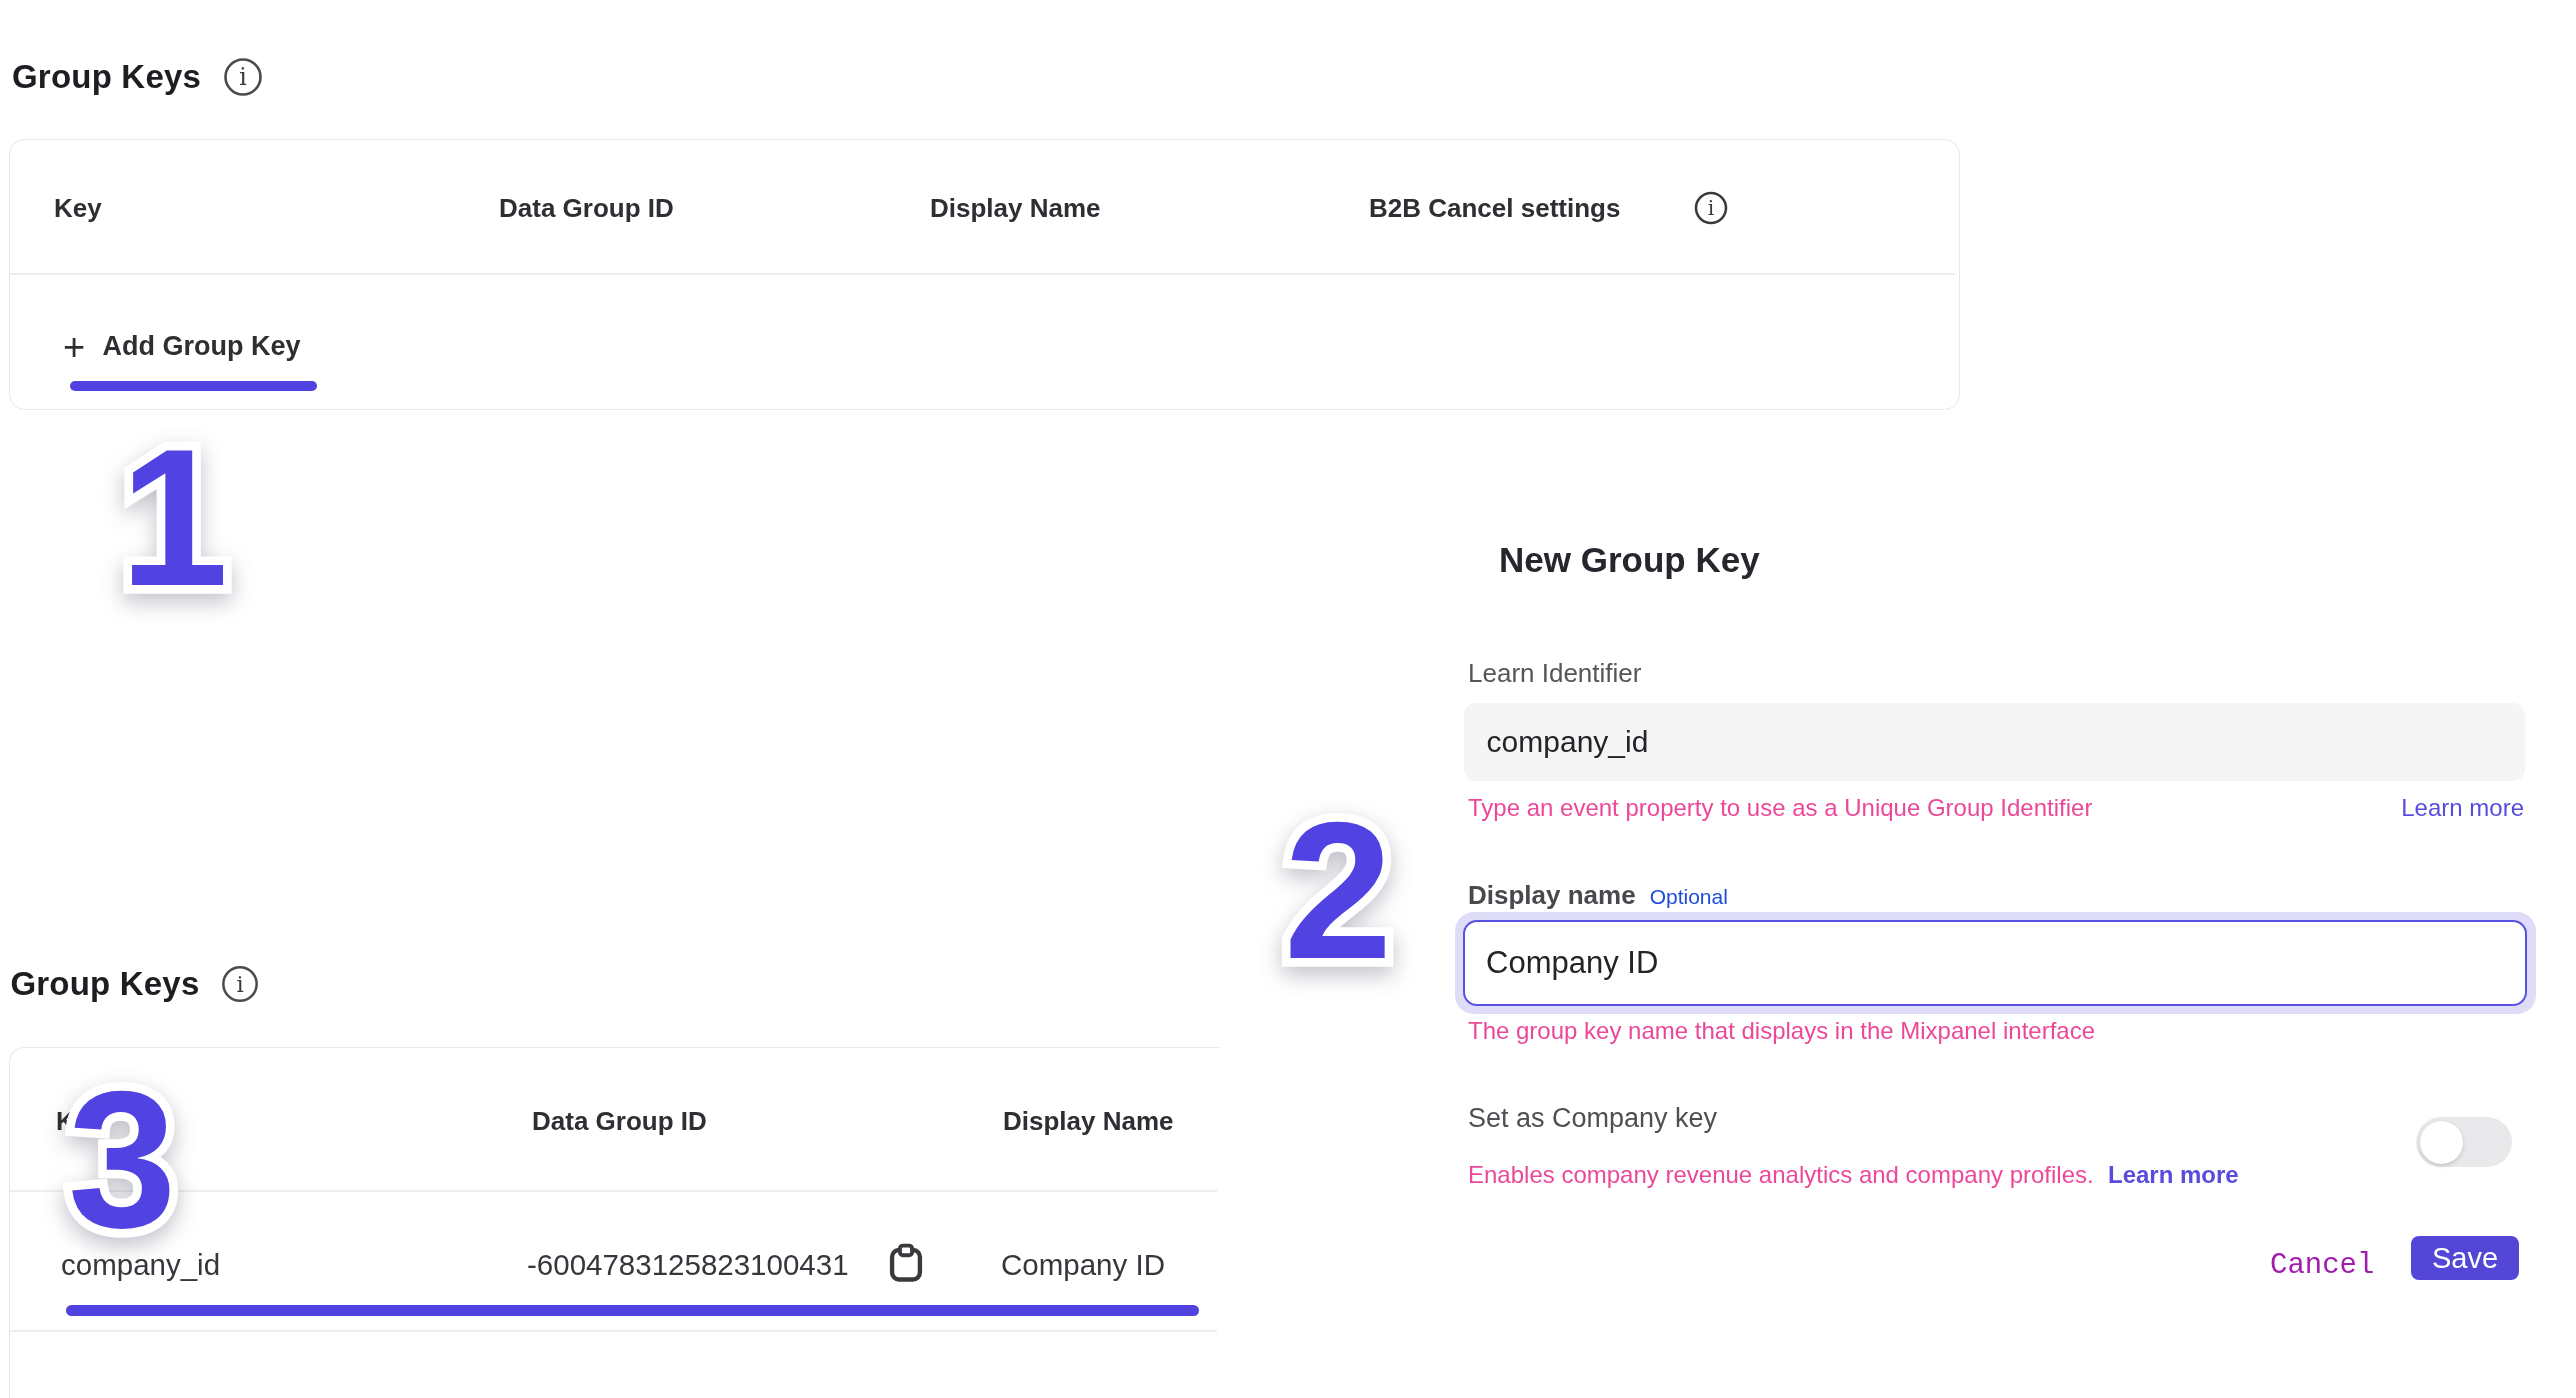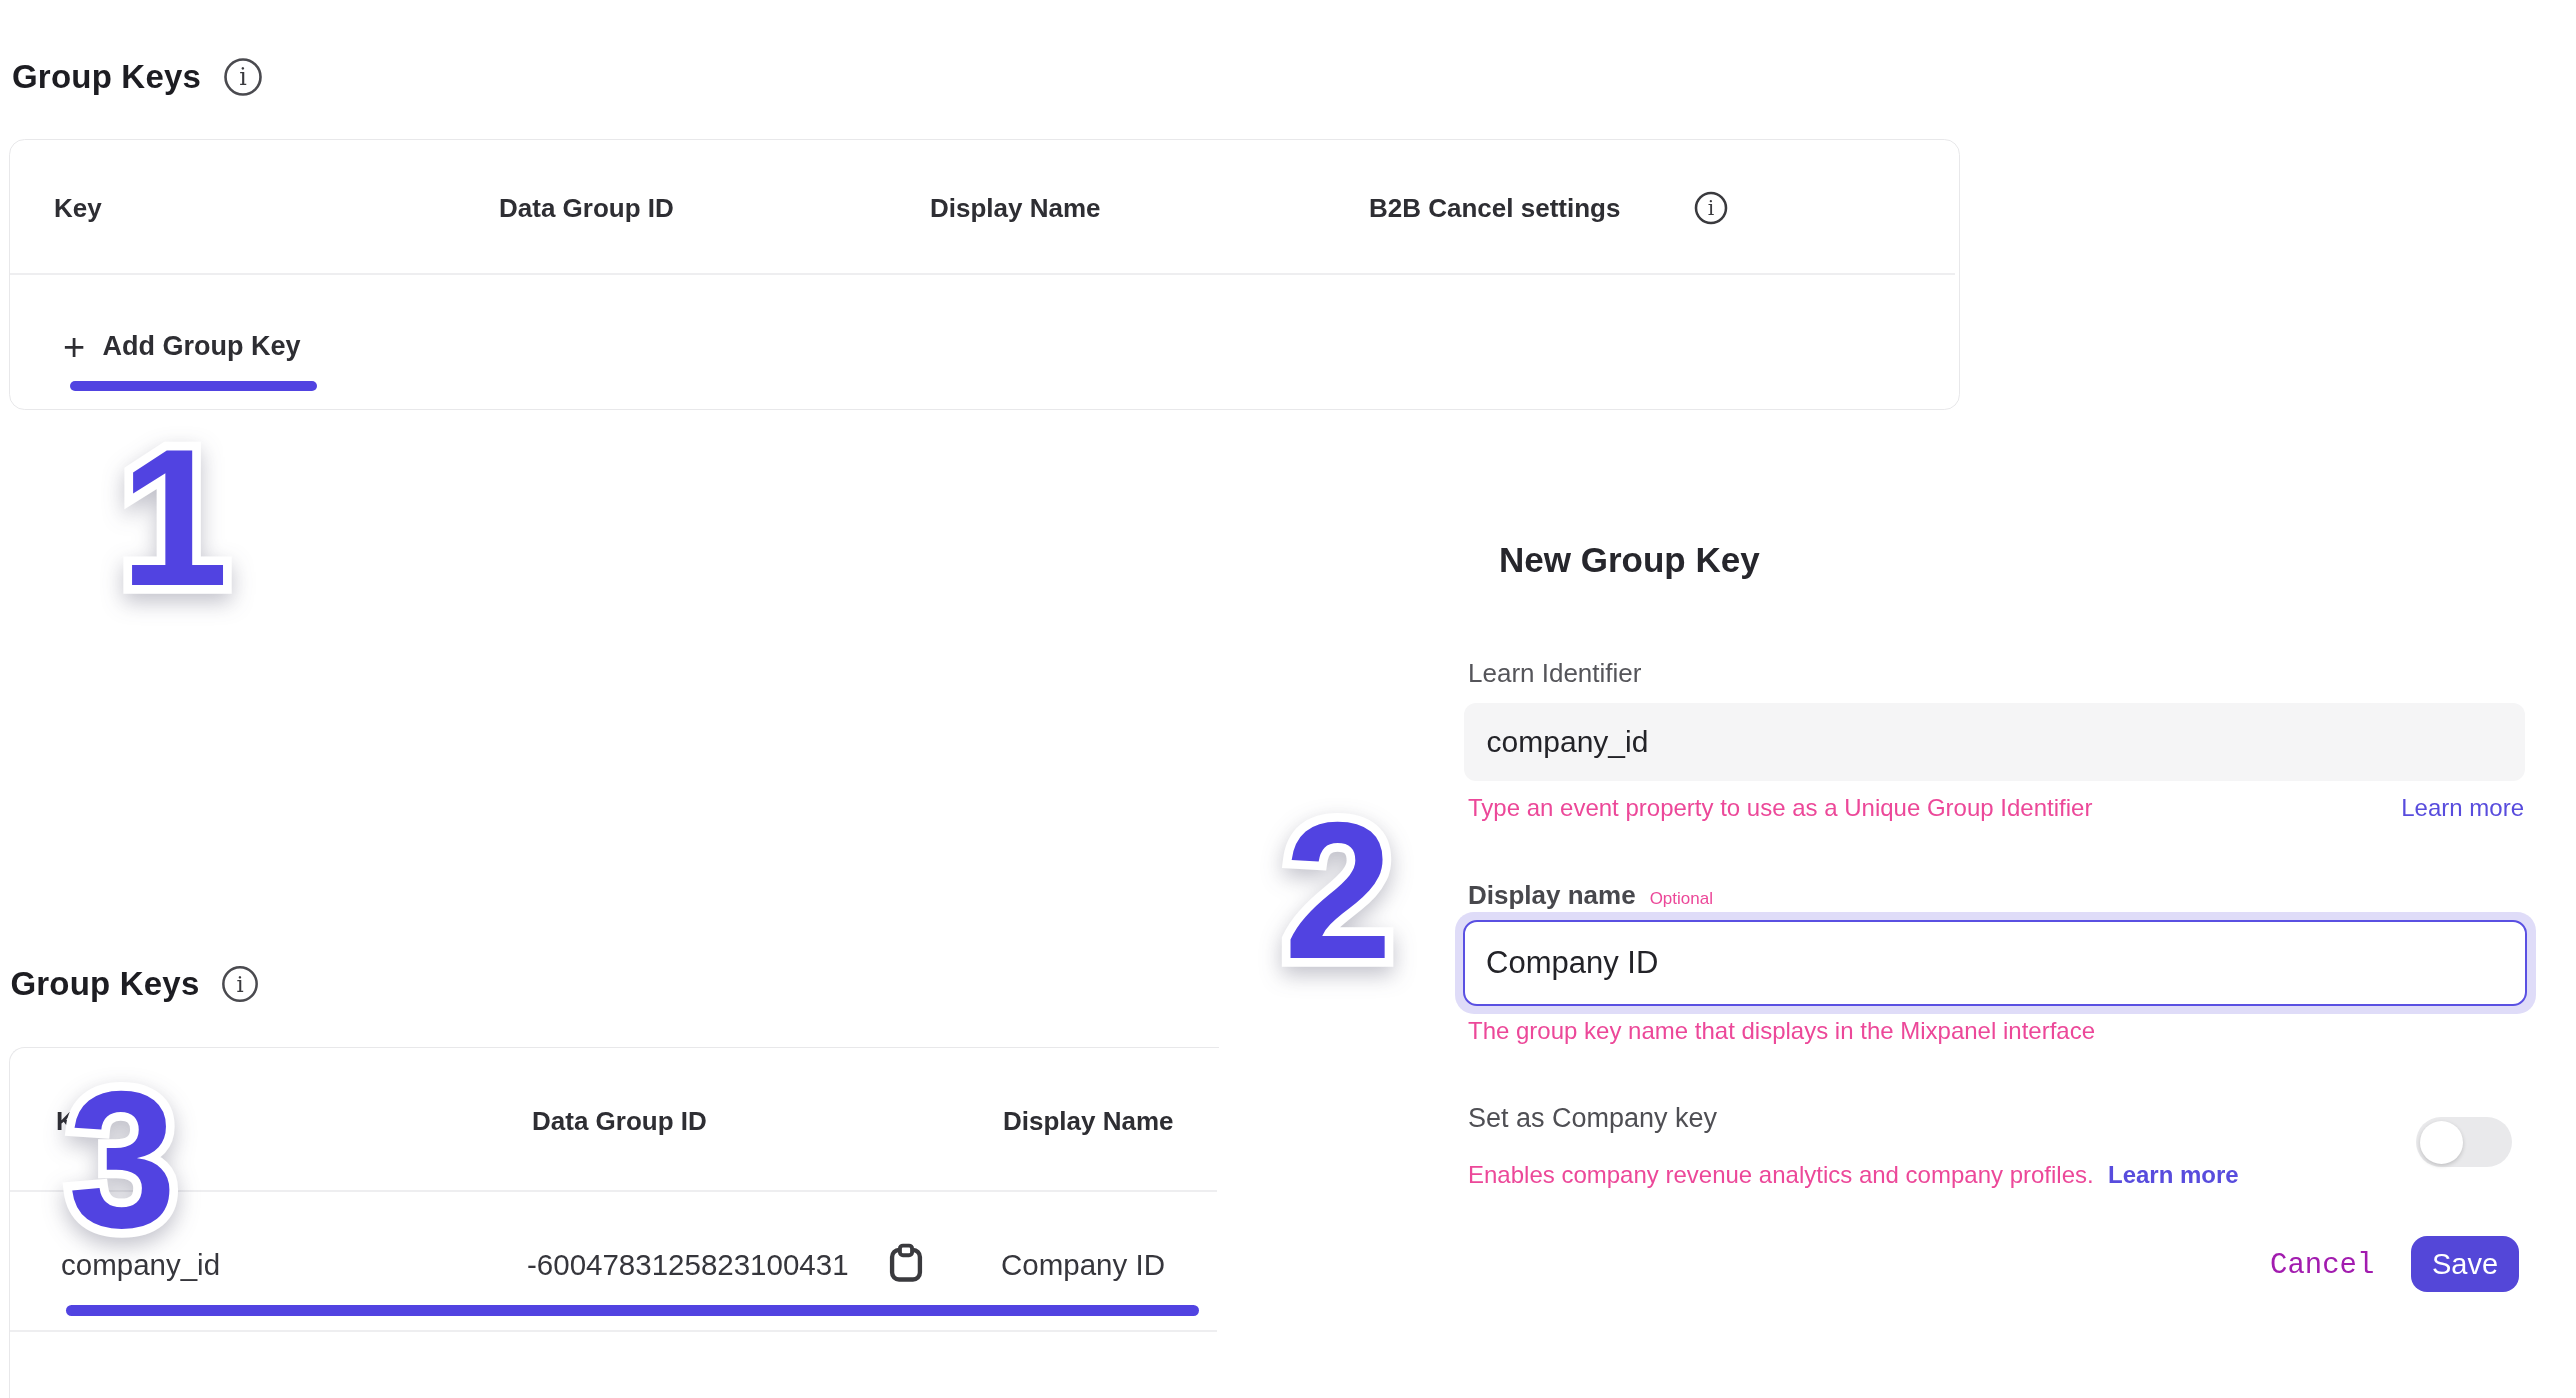--- a/index.html
+++ b/index.html
@@ -37,21 +37,21 @@
   .step-svg{overflow:visible; filter:drop-shadow(0 8.7px 10.4px rgba(50,50,80,.30));}
   .step-svg text{
     font-family:"Liberation Sans", sans-serif; font-weight:bold; font-size:225px;
     fill:var(--accent,#5143e1); stroke:#ffffff; stroke-width:20px; paint-order:stroke;
   }
 
   
   .form-title{font-size:35px; font-weight:700; color:#26262c;}
   .field-label{font-size:26px; font-weight:400; color:#55555a;}
   .field-label-strong{font-size:26px; font-weight:700; color:#48484d;}
-  .optional{font-size:17px; font-weight:400; color:#ec4899; margin-left:14px;}
+  .optional{font-size:21px; font-weight:400; color:#1d4ed8; margin-left:14px;}
   .helper{font-size:24px; color:#ec4899;}
   .link{font-size:24px; color:var(--link,#584cdd); font-weight:500; cursor:pointer; text-decoration:none;}
   .input-grey{
     box-sizing:border-box; width:1061px; height:78px; background:#f5f5f6;
     border:none; border-radius:12px; padding:0 0 0 22.6px;
     font-family:"Liberation Sans", sans-serif; font-size:30px; color:#232328; outline:none;
   }
   .focus-halo{width:1081px; height:102px; background:#dfdcf8; border-radius:19px;}
   .input-focused{
     box-sizing:border-box; width:1064px; height:86px; background:#ffffff;
@@ -61,21 +61,21 @@
   .toggle{width:96px; height:50px; border-radius:25px; background:#e9e9eb; cursor:pointer;}
   .knob{
     position:absolute; left:3.5px; top:3.5px; width:43px; height:43px; border-radius:50%;
     background:#ffffff; box-shadow:0 1.7px 4.3px rgba(0,0,0,.18);
   }
   .btn-text{
     background:none; border:none; font-family:Liberation Mono, monospace;
     font-size:29px; font-weight:500; color:#a21caf; cursor:pointer; padding:0;
   }
   .btn-save{
-    border:none; width:108px; height:56px; border-radius:16px; background:var(--save,#5447d8);
+    border:none; width:108px; height:44px; border-radius:8px; background:var(--save,#5447d8);
     color:#ffffff; font-family:"Liberation Sans", sans-serif; font-size:29px; font-weight:500;
     cursor:pointer;
   }
   .copy-btn{background:none;border:none;padding:0;cursor:pointer;}
 </style>
 </head>
 <body>
 
 <div class="canvas">
 

